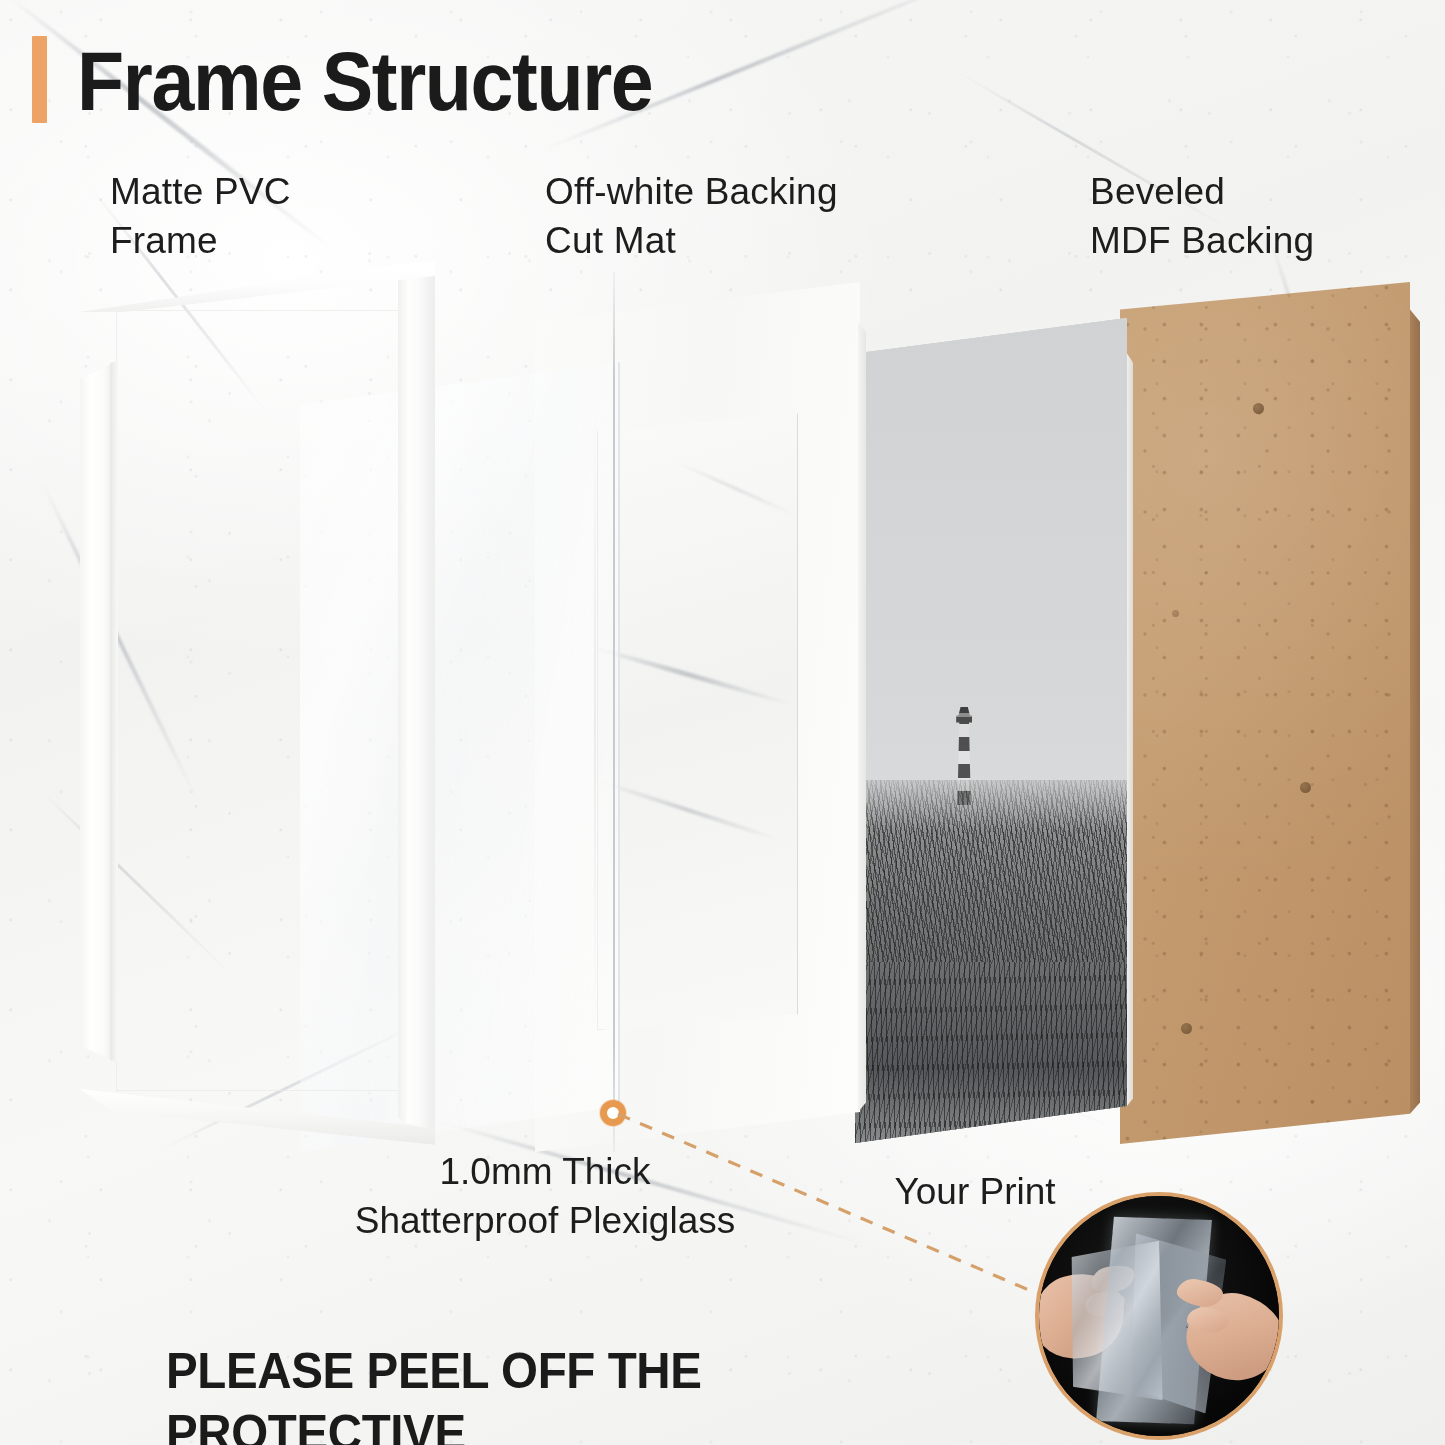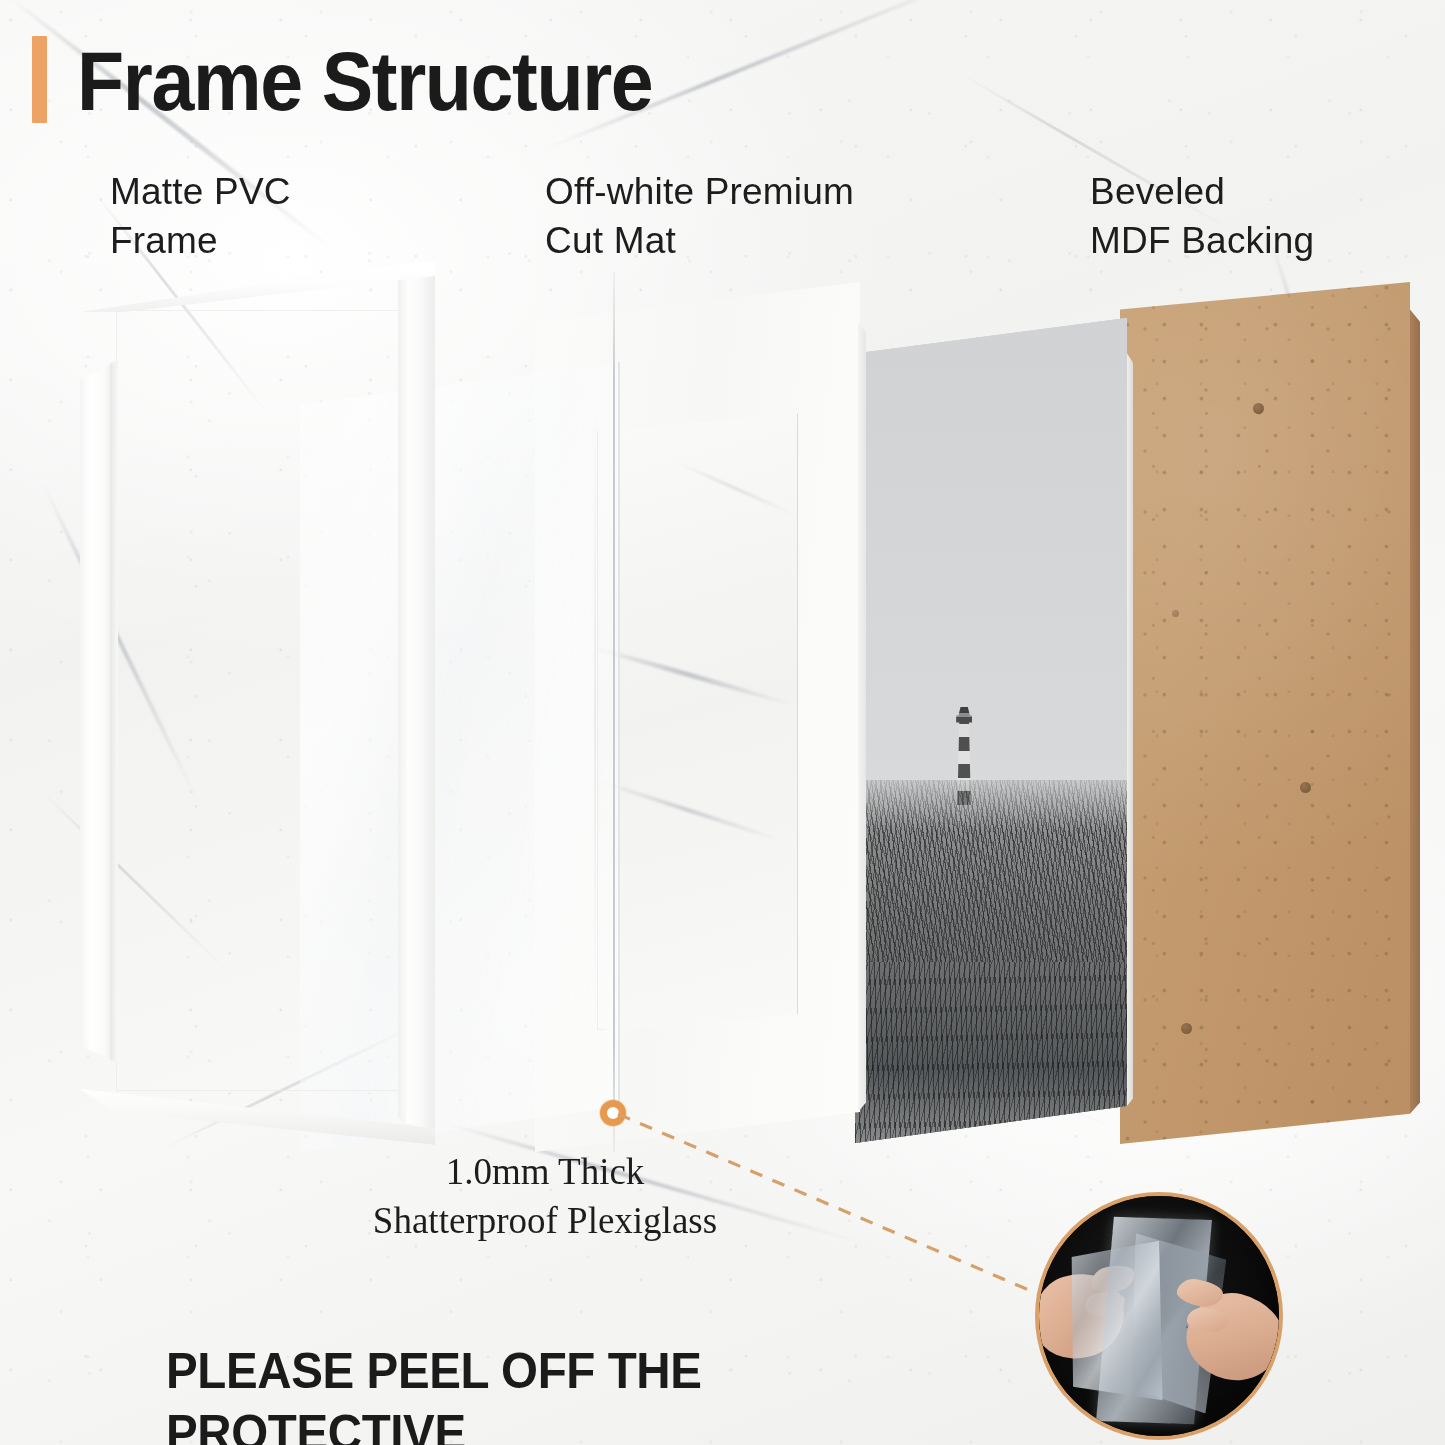--- a/index.html
+++ b/index.html
@@ -76,21 +76,20 @@
   #lbl-mat    { left:545px;  top:168px; width:440px; }
   #lbl-mdf    { left:1090px; top:168px; width:350px; }
 
   .lbl-b{
     position:absolute;
     text-align:center;
     color:#1d1d1d;
     font-size:37px;
     line-height:1.32;
     white-space:pre-line;
-    font-family:Liberation Serif, serif;
   }
   #lbl-plexi { left:250px; top:1148px; width:590px; }
   #lbl-print { left:855px; top:1168px; width:240px; }
 
   
   .stack{ position:absolute; inset:0; }
 
   
   .mdf{
     position:absolute;
@@ -436,27 +435,28 @@
         <div class="f-right-inner"></div>
         <div class="frame-top"></div>
         <div class="f-bottom"></div>
       </div>
     </div>
 
   </div>
 
   <div class="lbl" id="lbl-frame">Matte PVC
 Frame</div>
-  <div class="lbl" id="lbl-mat">Off-white Premium
+  <div class="lbl" id="lbl-mat">Off-white Backing
 Cut Mat</div>
   <div class="lbl" id="lbl-mdf">Beveled
 MDF Backing</div>
 
   <div class="lbl-b" id="lbl-plexi">1.0mm Thick
 Shatterproof Plexiglass</div>
+  <div class="lbl-b" id="lbl-print">Your Print</div>
 
   <div class="callout-dot"></div>
   <svg class="callout-line" viewBox="0 0 520 230" preserveAspectRatio="none">
     <line x1="14" y1="16" x2="455" y2="205" stroke="#d6a06a" stroke-width="3.2" stroke-dasharray="13 11" stroke-linecap="butt"></line>
   </svg>
 
   <div class="warn-hl"></div>
   <div class="warn">
     <span>PLEASE PEEL OFF THE PROTECTIVE</span><br>
     

